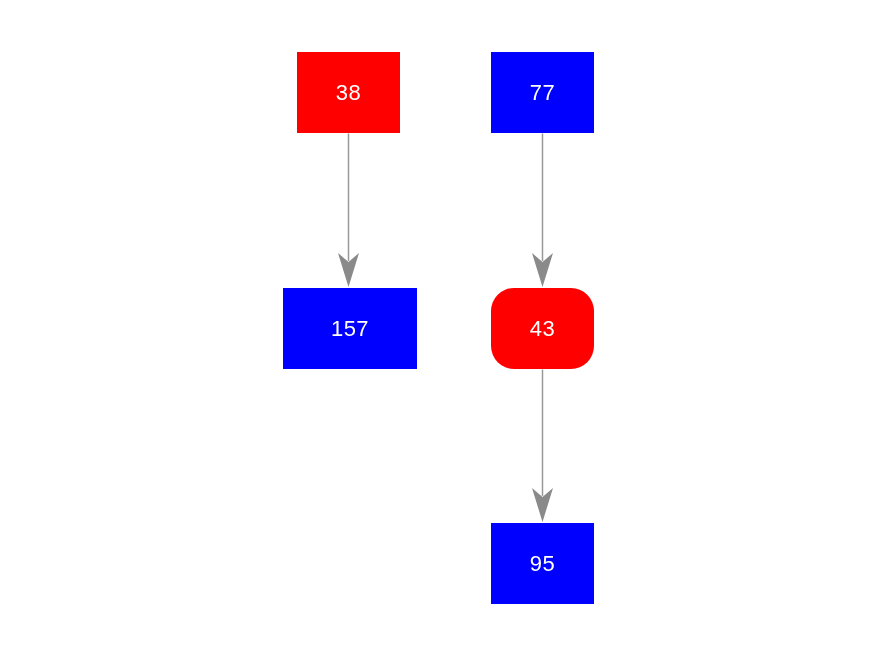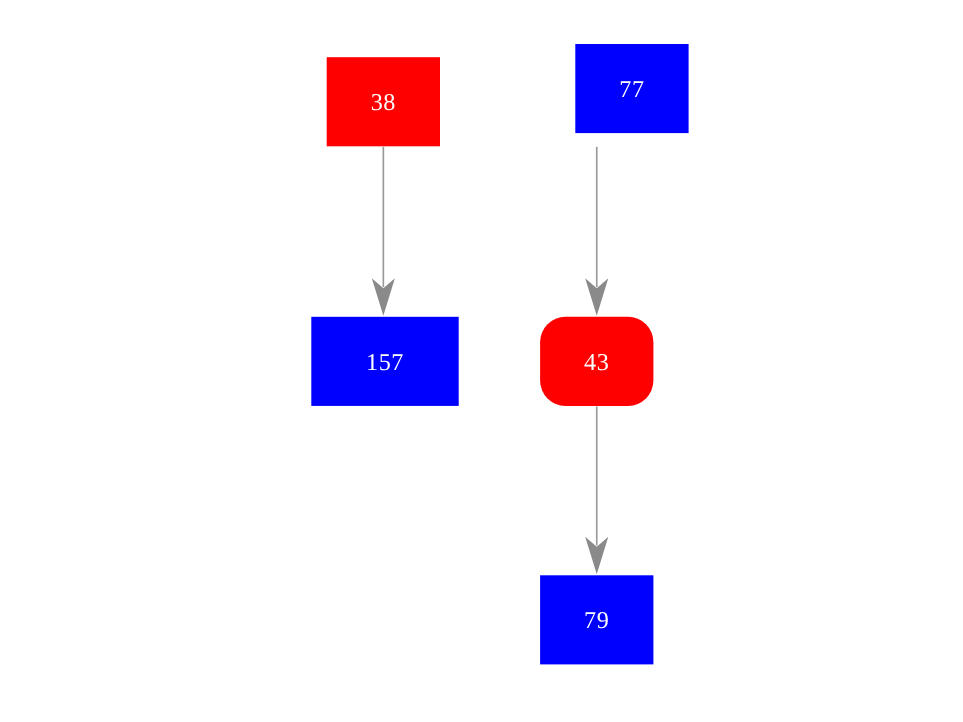--- a/index.html
+++ b/index.html
@@ -6,21 +6,21 @@
     margin: 0;
     padding: 0;
     background: #ffffff;
   }
   .canvas {
     position: relative;
     width: 875px;
     height: 624px;
     background: #ffffff;
     overflow: hidden;
-    font-family: Liberation Serif, serif;
+    font-family: Liberation Sans, sans-serif;
   }
   .edges {
     position: absolute;
     left: 0;
     top: 0;
     pointer-events: none;
   }
   .node {
     position: absolute;
     display: flex;
@@ -28,21 +28,21 @@
     justify-content: center;
   }
   .node-label {
     color: #ffffff;
     font-size: 22px;
     line-height: 1;
     letter-spacing: 0.5px;
   }
   
   .node-38  { left: 297px; top:  52px; width: 103px; height: 81px; }
-  .node-77  { left: 491px; top:  40px; width: 103px; height: 81px; margin-left: 32px; }
+  .node-77  { left: 491px; top:  52px; width: 103px; height: 81px; }
   .node-157 { left: 283px; top: 288px; width: 134px; height: 81px; }
   .node-43  { left: 491px; top: 288px; width: 103px; height: 81px; }
   .node-67  { left: 491px; top: 523px; width: 103px; height: 81px; }
 </style>
 </head>
 <body>
 
 <div class="canvas">
 
   <svg class="edges" width="875" height="656" viewBox="0 0 875 656">
@@ -73,16 +73,16 @@
 
   <div class="node node-157" style="background: rgb(0, 0, 255);">
     <span class="node-label">157</span>
   </div>
 
   <div class="node node-43" style="background: rgb(255, 0, 0); border-radius: 23px;">
     <span class="node-label">43</span>
   </div>
 
   <div class="node node-67" style="background: rgb(0, 0, 255);">
-    <span class="node-label">79</span>
+    <span class="node-label">95</span>
   </div>
 
 </div>
 
 </body></html>

